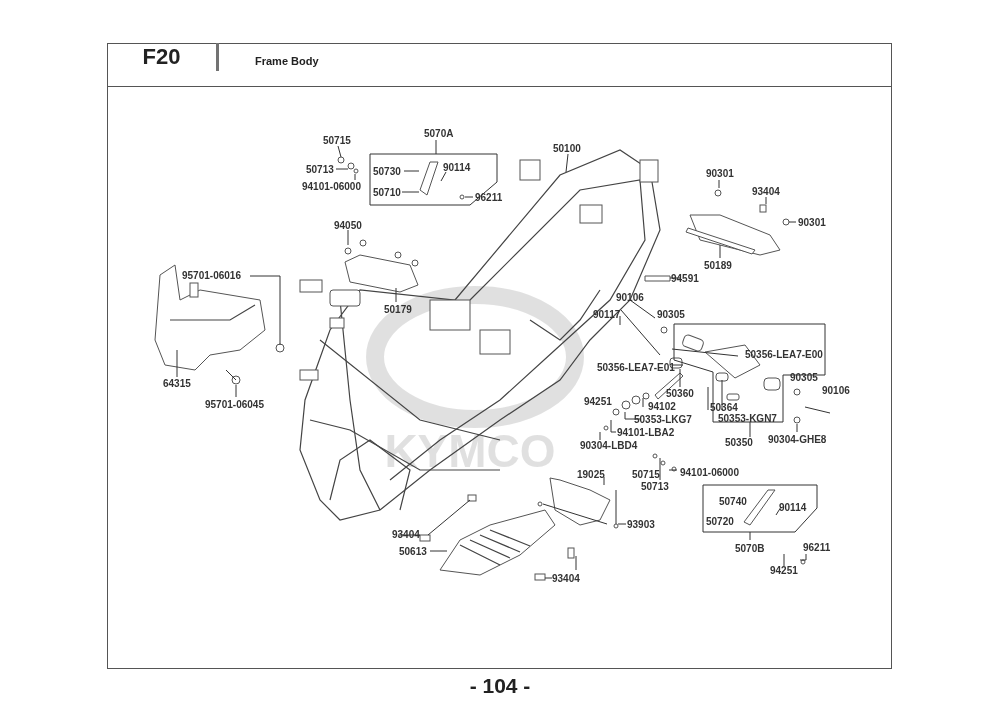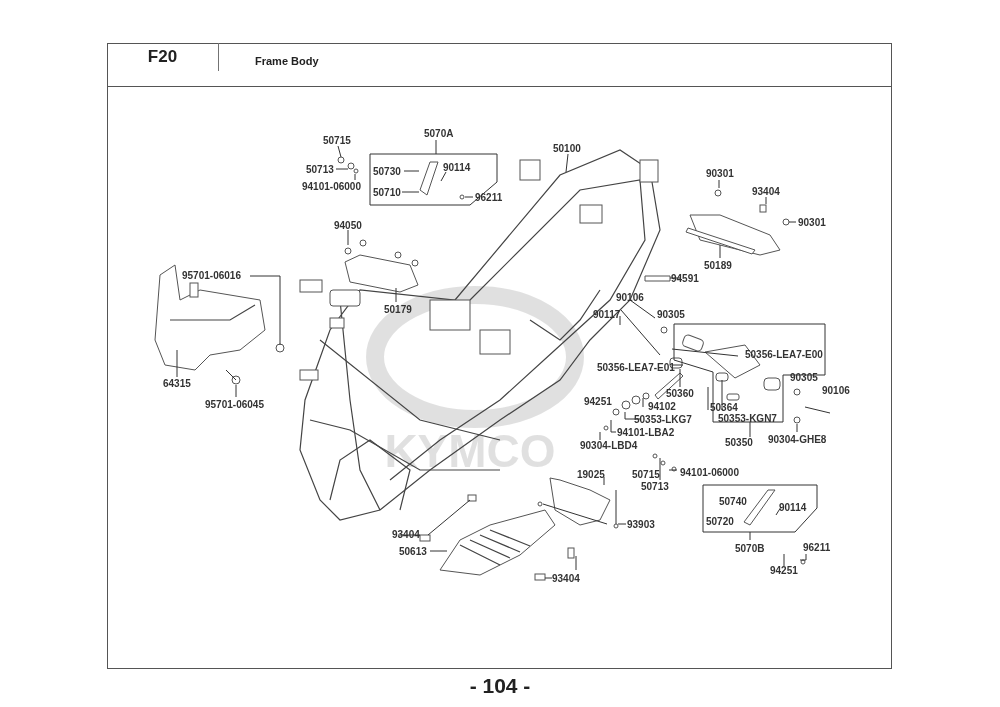--- a/index.html
+++ b/index.html
@@ -1,19 +1,19 @@
 <!DOCTYPE html>
 <html><head>
 <meta charset="utf-8">
 <style>
   html,body{margin:0;padding:0;background:#fff;}
   body{width:1000px;height:707px;position:relative;overflow:hidden;font-family:"Liberation Sans",sans-serif;color:#222;}
   .frame{position:absolute;left:107px;top:43px;width:785px;height:626px;border:1px solid #555;box-sizing:border-box;}
   .hdr-line{position:absolute;left:107px;top:86px;width:785px;height:0;border-top:1px solid #555;}
-  .code-box{position:absolute;left:107px;top:43px;width:112px;height:28px;border-right:1px solid #737373;box-sizing:border-box;display:flex;align-items:center;justify-content:center;font-weight:bold;font-size:17px;}
+  .code-box{position:absolute;left:107px;top:43px;width:112px;height:28px;border-right:3px solid #737373;box-sizing:border-box;display:flex;align-items:center;justify-content:center;font-weight:bold;font-size:22px;}
   .title{position:absolute;left:255px;top:55px;font-weight:bold;font-size:11px;}
   .page-no{position:absolute;left:0;width:1000px;top:674px;text-align:center;font-weight:bold;font-size:21px;}
   svg.diagram{position:absolute;left:0;top:0;}
   .lbl{font-family:"Liberation Sans",sans-serif;font-weight:bold;font-size:10px;fill:#333;}
   .ln{stroke:#333;stroke-width:1;fill:none;}
   .part{stroke:#555;stroke-width:1;fill:#fff;}
   .tube{stroke:#444;stroke-width:1.2;fill:none;}
 </style>
 </head>
 <body>

